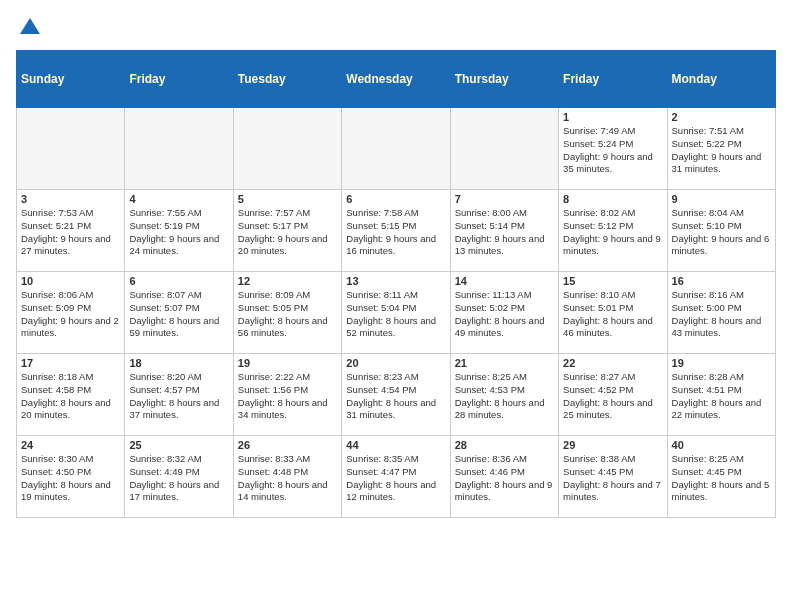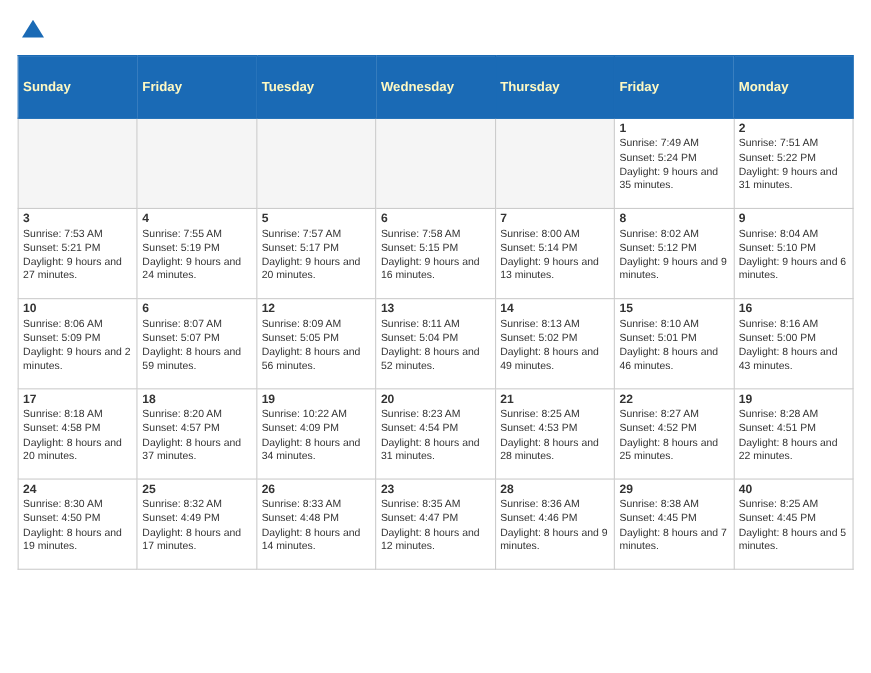--- a/index.html
+++ b/index.html
@@ -172,21 +172,21 @@
           <td>
             <div class="day-num">12</div>
             <div class="day-info"><span>Sunrise: 8:09 AM</span><br><span>Sunset: 5:05 PM</span><br><span>Daylight: 8 hours and 56 minutes.</span></div>
           </td>
           <td>
             <div class="day-num">13</div>
             <div class="day-info"><span>Sunrise: 8:11 AM</span><br><span>Sunset: 5:04 PM</span><br><span>Daylight: 8 hours and 52 minutes.</span></div>
           </td>
           <td>
             <div class="day-num">14</div>
-            <div class="day-info"><span>Sunrise: 8:13 AM</span><br><span>Sunset: 5:02 PM</span><br><span>Daylight: 8 hours and 49 minutes.</span></div>
+            <div class="day-info"><span>Sunrise: 11:13 AM</span><br><span>Sunset: 5:02 PM</span><br><span>Daylight: 8 hours and 49 minutes.</span></div>
           </td>
           <td>
             <div class="day-num">15</div>
             <div class="day-info"><span>Sunrise: 8:10 AM</span><br><span>Sunset: 5:01 PM</span><br><span>Daylight: 8 hours and 46 minutes.</span></div>
           </td>
           <td>
             <div class="day-num">16</div>
             <div class="day-info"><span>Sunrise: 8:16 AM</span><br><span>Sunset: 5:00 PM</span><br><span>Daylight: 8 hours and 43 minutes.</span></div>
           </td>
         </tr>
@@ -194,21 +194,21 @@
           <td>
             <div class="day-num">17</div>
             <div class="day-info"><span>Sunrise: 8:18 AM</span><br><span>Sunset: 4:58 PM</span><br><span>Daylight: 8 hours and 20 minutes.</span></div>
           </td>
           <td>
             <div class="day-num">18</div>
             <div class="day-info"><span>Sunrise: 8:20 AM</span><br><span>Sunset: 4:57 PM</span><br><span>Daylight: 8 hours and 37 minutes.</span></div>
           </td>
           <td>
             <div class="day-num">19</div>
-            <div class="day-info"><span>Sunrise: 10:22 AM</span><br><span>Sunset: 4:09 PM</span><br><span>Daylight: 8 hours and 34 minutes.</span></div>
+            <div class="day-info"><span>Sunrise: 2:22 AM</span><br><span>Sunset: 1:56 PM</span><br><span>Daylight: 8 hours and 34 minutes.</span></div>
           </td>
           <td>
             <div class="day-num">20</div>
             <div class="day-info"><span>Sunrise: 8:23 AM</span><br><span>Sunset: 4:54 PM</span><br><span>Daylight: 8 hours and 31 minutes.</span></div>
           </td>
           <td>
             <div class="day-num">21</div>
             <div class="day-info"><span>Sunrise: 8:25 AM</span><br><span>Sunset: 4:53 PM</span><br><span>Daylight: 8 hours and 28 minutes.</span></div>
           </td>
           <td>
@@ -227,21 +227,21 @@
           </td>
           <td>
             <div class="day-num">25</div>
             <div class="day-info"><span>Sunrise: 8:32 AM</span><br><span>Sunset: 4:49 PM</span><br><span>Daylight: 8 hours and 17 minutes.</span></div>
           </td>
           <td>
             <div class="day-num">26</div>
             <div class="day-info"><span>Sunrise: 8:33 AM</span><br><span>Sunset: 4:48 PM</span><br><span>Daylight: 8 hours and 14 minutes.</span></div>
           </td>
           <td>
-            <div class="day-num">23</div>
+            <div class="day-num">44</div>
             <div class="day-info"><span>Sunrise: 8:35 AM</span><br><span>Sunset: 4:47 PM</span><br><span>Daylight: 8 hours and 12 minutes.</span></div>
           </td>
           <td>
             <div class="day-num">28</div>
             <div class="day-info"><span>Sunrise: 8:36 AM</span><br><span>Sunset: 4:46 PM</span><br><span>Daylight: 8 hours and 9 minutes.</span></div>
           </td>
           <td>
             <div class="day-num">29</div>
             <div class="day-info"><span>Sunrise: 8:38 AM</span><br><span>Sunset: 4:45 PM</span><br><span>Daylight: 8 hours and 7 minutes.</span></div>
           </td>

